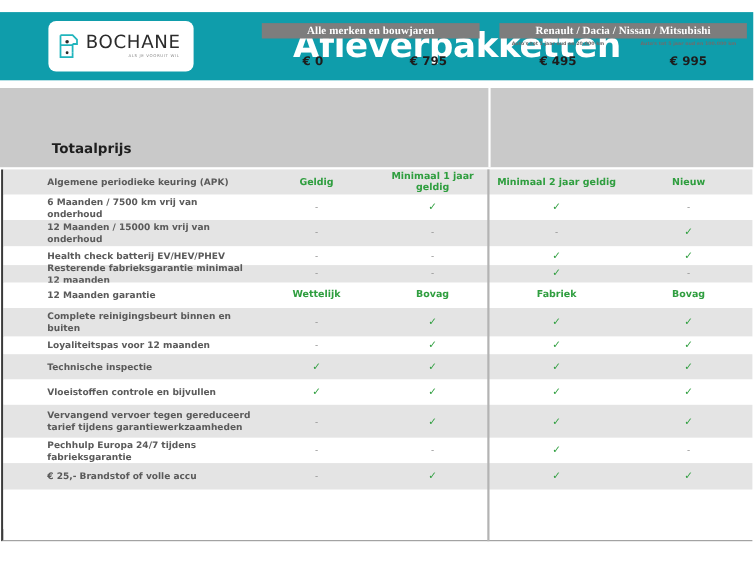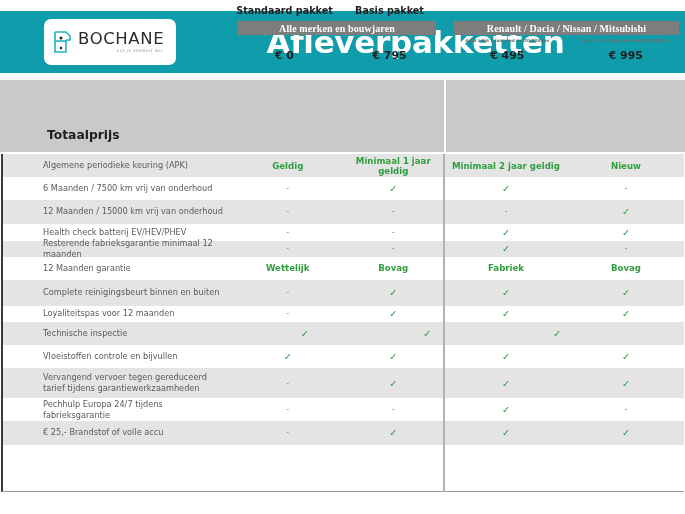--- a/index.html
+++ b/index.html
@@ -208,20 +208,21 @@
   .rlabel {
     width: 232px;
     flex: 0 0 232px;
     box-sizing: border-box;
     padding-left: 40px;
     padding-right: 6px;
     font-size: 8.2px;
     color: #5a5a5a;
     font-family: "DejaVu Sans", sans-serif;
     line-height: 1.35;
+    font-weight: bold;
   }
   .cell {
     flex: 1 1 0;
     text-align: center;
     font-size: 8.3px;
     color: #7a7a7a;
     font-family: "DejaVu Sans", sans-serif;
   }
   .cell.check { color: #2f9e3f; font-size: 9.5px; }
   .cell.word  { color: #2f9e3f; font-size: 8.6px; font-weight: bold; }
@@ -255,24 +256,20 @@
       <span class="logo-tag">ALS JE VOORUIT WIL</span>
     </div>
   </div>
   <div class="banner-title">Afleverpakketten</div>
 </div>
 
 <div class="head-grey"></div>
 <div class="head-divider"></div>
 
 <div class="grp grp-left">
-  <div class="colnames">
-    <div class="colname">Standaard pakket</div>
-    <div class="colname">Basis pakket</div>
-  </div>
   <div class="brandbar">Alle merken en bouwjaren</div>
   <div class="subnotes">
     <div class="subnote"></div>
     <div class="subnote"></div>
   </div>
   <div class="prices">
     <div class="price">€ 0</div>
     <div class="price">€ 795</div>
   </div>
 </div>
@@ -343,21 +340,21 @@
         <div class="cell cslot3 check">✓</div>
         <div class="cell cslot4 check">✓</div>
       </div>
       <div class="row plain" style="height: 16px;">
         <div class="rlabel">Loyaliteitspas voor 12 maanden</div>
         <div class="cell cslot1 dash">-</div>
         <div class="cell cslot2 check">✓</div>
         <div class="cell cslot3 check">✓</div>
         <div class="cell cslot4 check">✓</div>
       </div>
-      <div class="row shade" style="height: 23.2px; gap: 17px;">
+      <div class="row shade" style="height: 23.2px;">
         <div class="rlabel">Technische inspectie</div>
         <div class="cell cslot1 check">✓</div>
         <div class="cell cslot2 check">✓</div>
         <div class="cell cslot3 check">✓</div>
         <div class="cell cslot4 check">✓</div>
       </div>
       <div class="row plain" style="height: 23.2px;">
         <div class="rlabel">Vloeistoffen controle en bijvullen</div>
         <div class="cell cslot1 check">✓</div>
         <div class="cell cslot2 check">✓</div>

